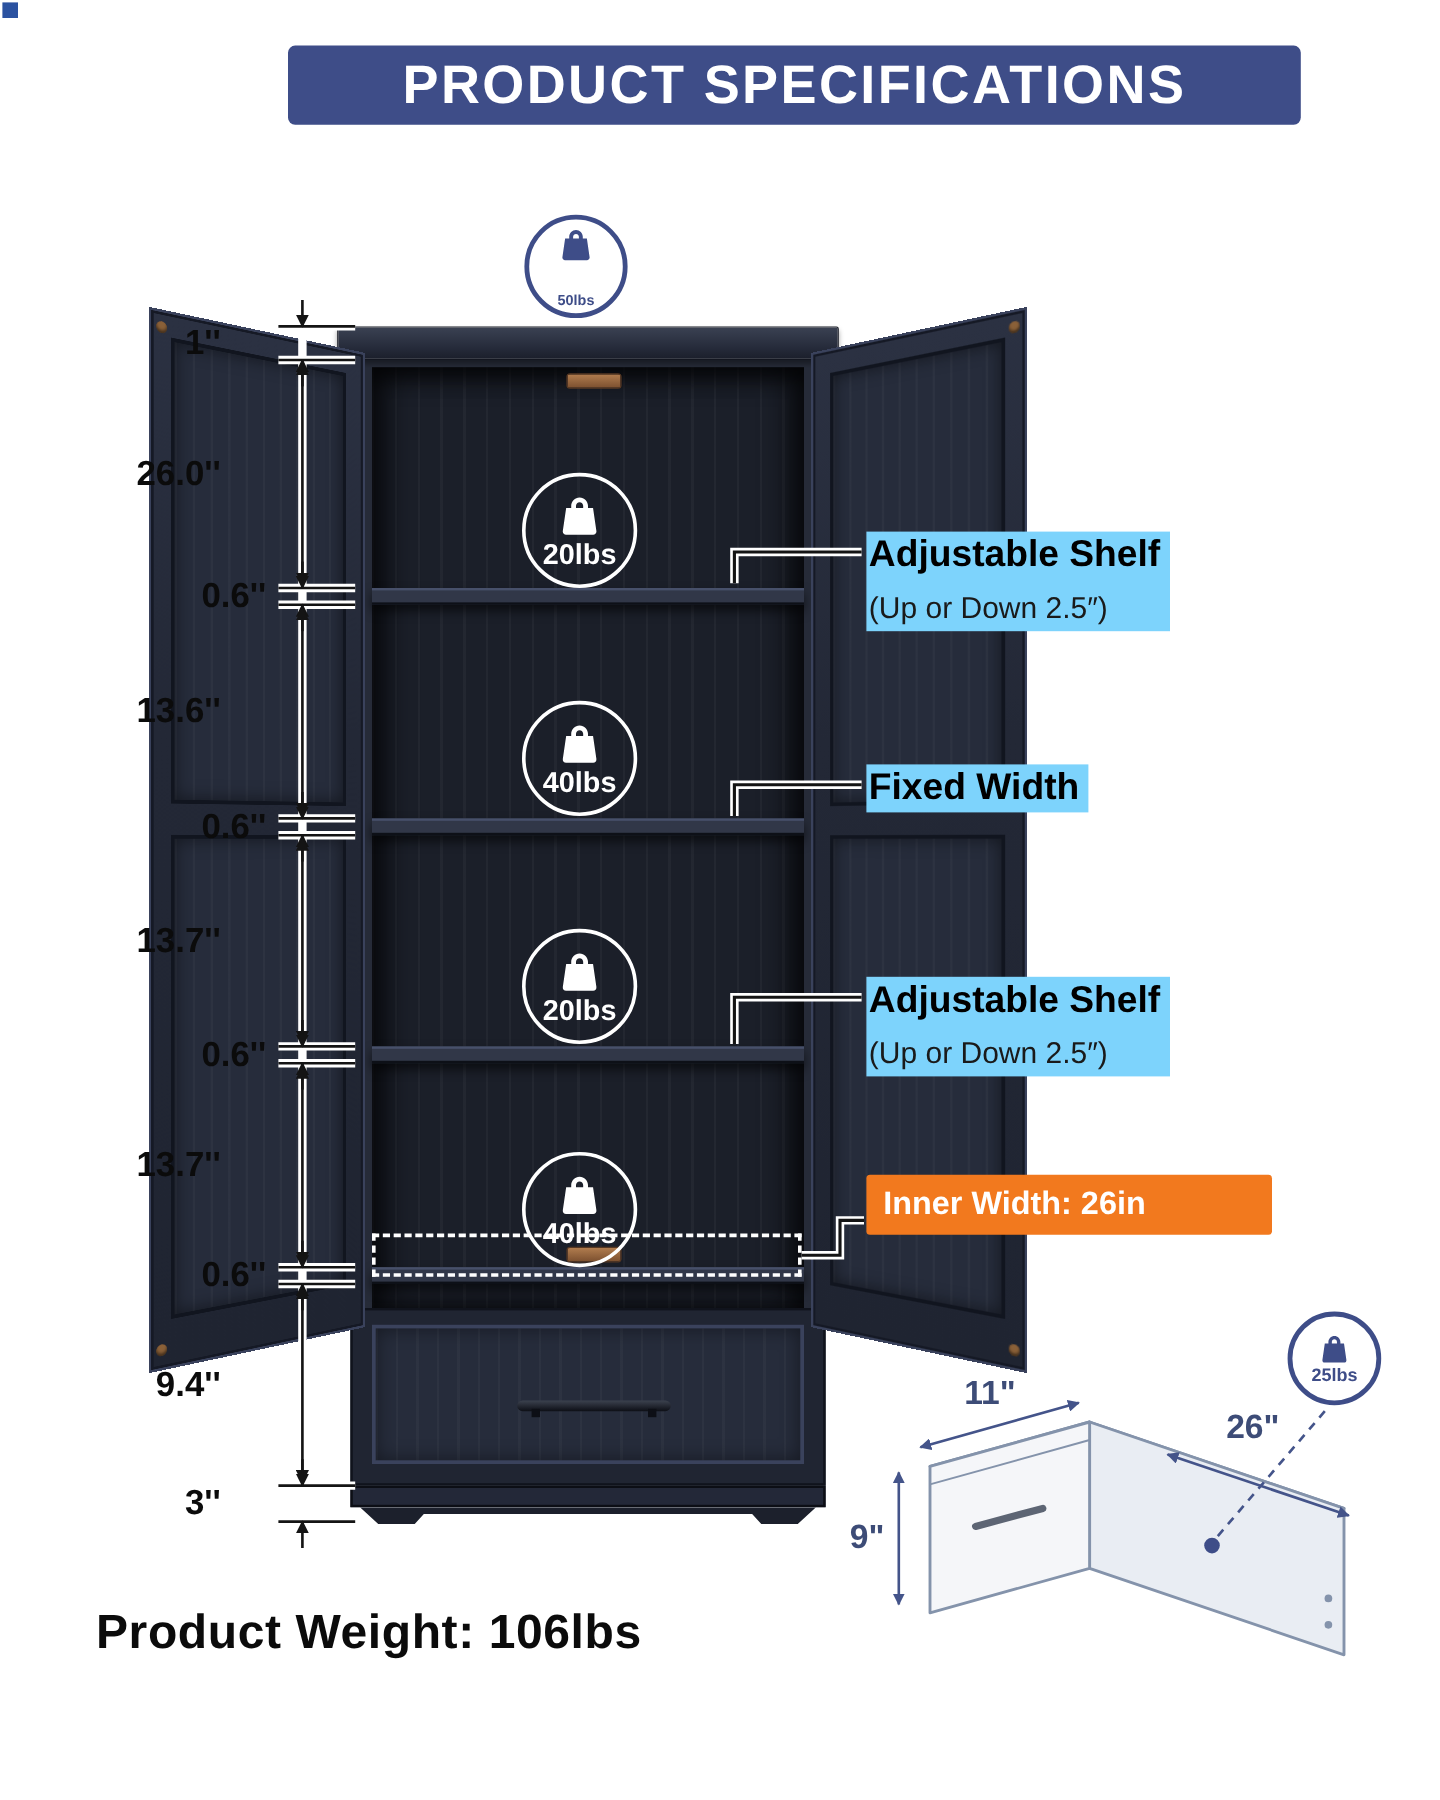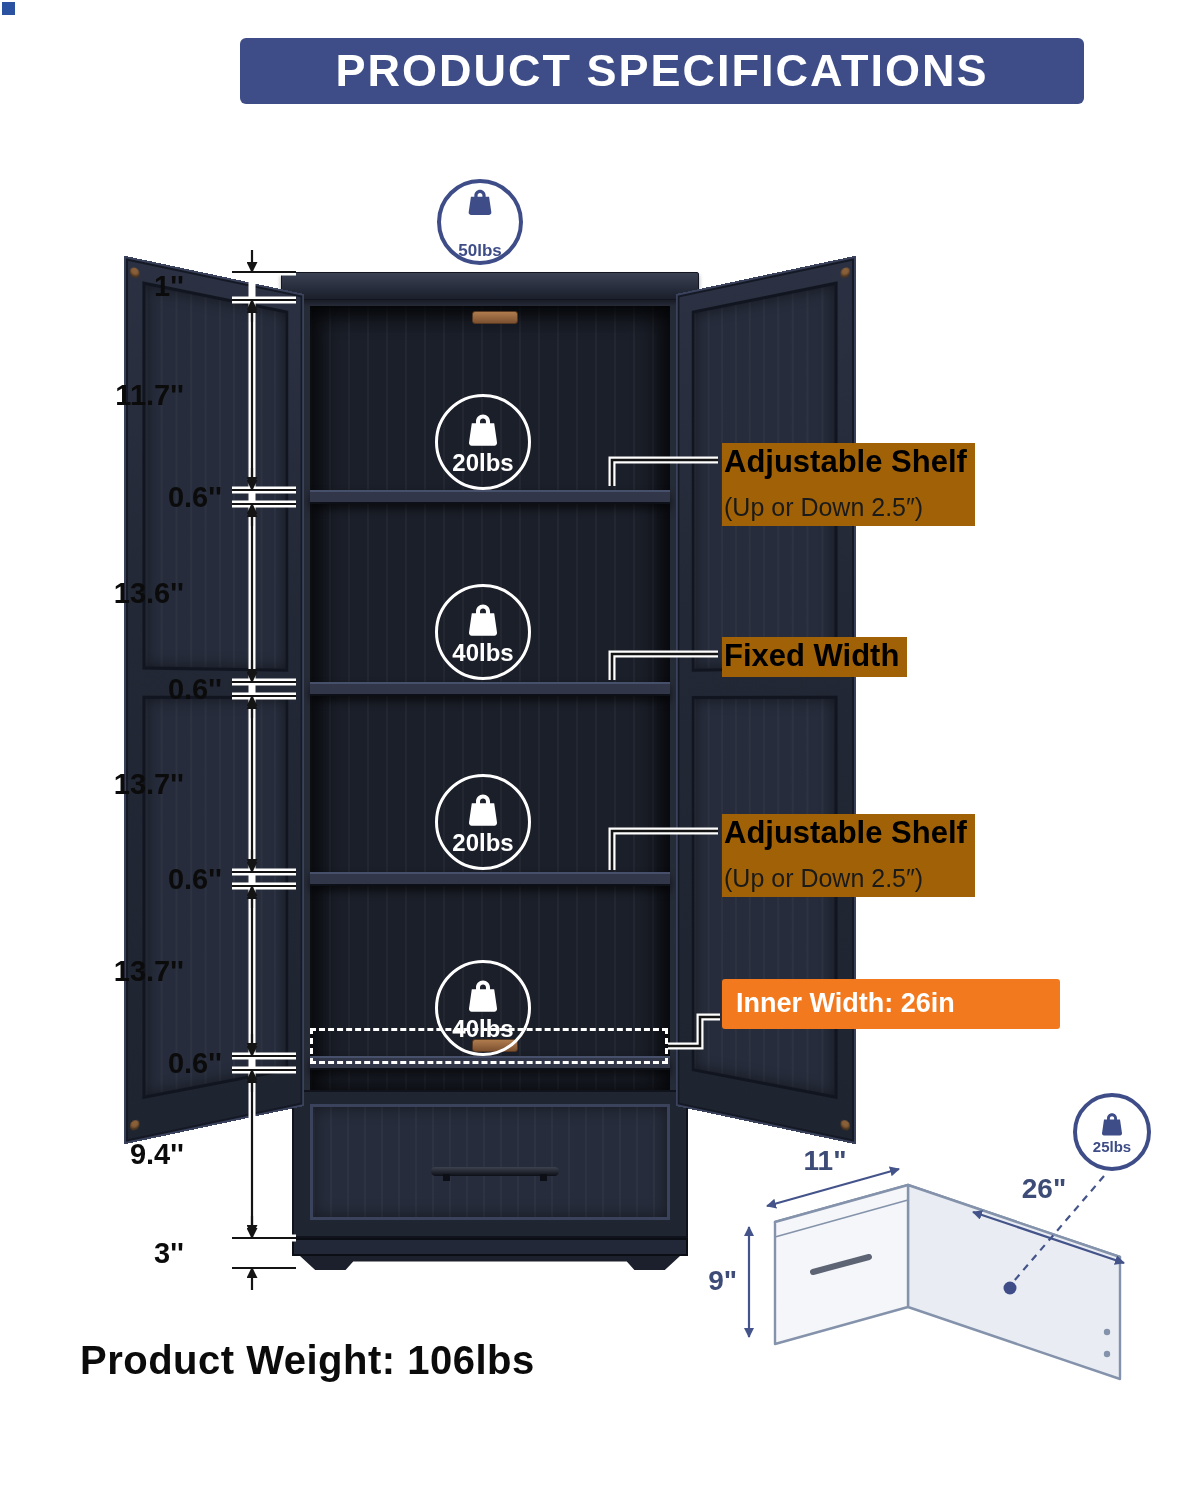--- a/index.html
+++ b/index.html
@@ -27,21 +27,21 @@
   }
   .badge .wicon { display:block; }
   .badge .bl { font-weight:bold; line-height:1; margin-top:-1px; }
   .badge.dark { width:96px; height:96px; border:3.5px solid #fff; color:#fff; background:transparent; }
   .badge.dark .wicon { width:42px; height:42px; fill:#fff; }
   .badge.dark .bl { font-size:24px; }
   .badge.light { background:#fff; border:4px solid #3E4D88; color:#3E4D88; box-shadow:0 0 0 2px #fff; }
   .badge.light .wicon { fill:#3E4D88; }
   .badge-top { left:437px; top:179px; width:86px; height:86px; }
   .badge-top .wicon { width:34px; height:34px; }
-  .badge-top .bl { font-size:17px;margin-top:22px; }
+  .badge-top .bl { font-size:12px;margin-top:22px; }
   .badge-drawer { left:1073px; top:1093px; width:78px; height:78px; z-index:22; }
   .badge-drawer .wicon { width:30px; height:30px; }
   .badge-drawer .bl { font-size:15px; }
   .bc1 { left:435px; top:394px; }
   .bc2 { left:435px; top:584px; }
   .bc3 { left:435px; top:774px; }
   .bc4 { left:435px; top:960px; }
 
   
   .crown {
@@ -122,21 +122,21 @@
   }
 
   
   .dim {
     position:absolute; left:30px; width:154px; text-align:right;
     font-size:29px; font-weight:bold; line-height:34px; color:#0b0b0b; z-index:25;
   }
   .dim-sm { left:68px; width:154px; }
 
   
-  .slabel { position:absolute; left:722px; background:#a16207; padding:2px 8px 4px 2px; z-index:25; }
+  .slabel { position:absolute; left:722px; background:#7dd3fc; padding:2px 8px 4px 2px; z-index:25; }
   .slabel-title { font-size:31px; font-weight:bold; color:#000; line-height:1.1; }
   .slabel-sub { font-size:25px; color:#1a1a1a; margin-top:14px; }
   .lab-adj1 { top:443px; }
   .lab-fixed { top:637px; }
   .lab-adj2 { top:814px; }
 
   .callout-orange {
     position:absolute; left:722px; top:979px; width:338px; z-index:25;
     background:#F2791E; color:#fff; font-size:27px; font-weight:bold;
     line-height:1.25; padding:8px 14px; border-radius:3px;
@@ -231,21 +231,21 @@
 </div>
 <div class="badge light badge-drawer">
   <svg class="wicon" viewBox="0 0 24 24">
       <path d="M12 2.6c-2.2 0-4 1.8-4 4v1.6h2.3V6.6c0-.95.76-1.7 1.7-1.7s1.7.75 1.7 1.7v1.6H16V6.6c0-2.2-1.8-4-4-4z"></path>
       <path d="M5.6 7.6h12.8l1.6 11c.14.95-.6 1.8-1.56 1.8H5.56c-.96 0-1.7-.85-1.56-1.8l1.6-11z"></path>
     </svg>
   <span class="bl">25lbs</span>
 </div>
 
 <div class="dim" style="top:269px">1''</div>
-<div class="dim" style="top:378px">11.7''</div>
+<div class="dim" style="top:378px">26.0''</div>
 <div class="dim dim-sm" style="top:480px">0.6''</div>
 <div class="dim" style="top:576px">13.6''</div>
 <div class="dim dim-sm" style="top:672px">0.6''</div>
 <div class="dim" style="top:767px">13.7''</div>
 <div class="dim dim-sm" style="top:862px">0.6''</div>
 <div class="dim" style="top:954px">13.7''</div>
 <div class="dim dim-sm" style="top:1046px">0.6''</div>
 <div class="dim" style="top:1137px">9.4''</div>
 <div class="dim" style="top:1236px">3''</div>
 

